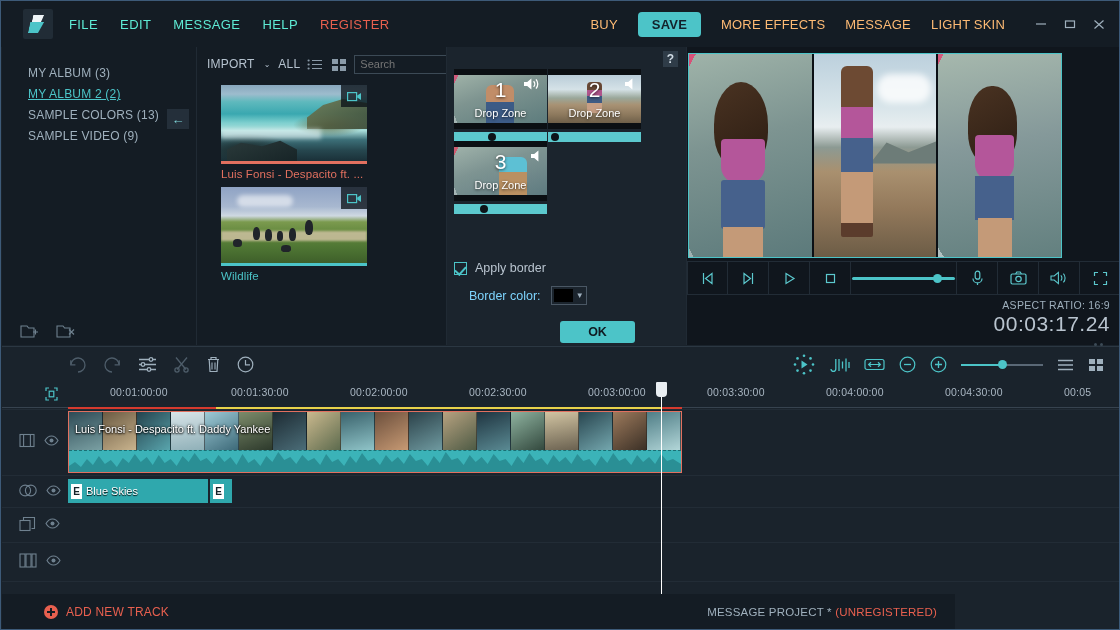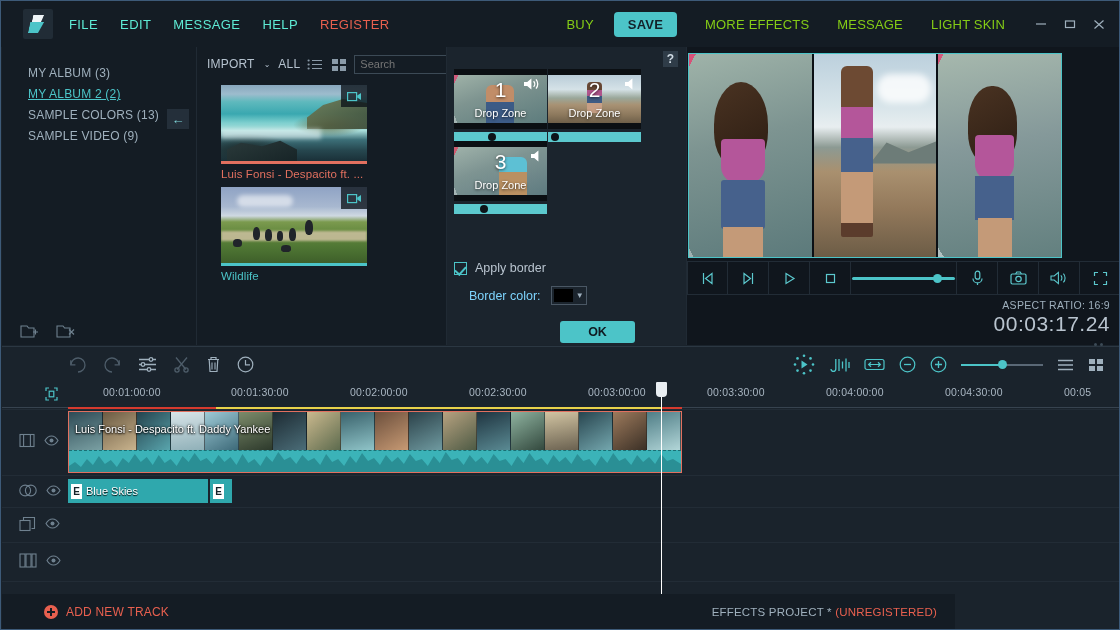--- a/index.html
+++ b/index.html
@@ -41,21 +41,21 @@
   }
   .menu { display:flex; align-items:center; gap:22px; }
   .menu .mi {
     color:#5eead4; font-size:13px; letter-spacing:.4px; cursor:default;
   }
   .menu .mi.register { color:#e8604f; }
   .tb-right {
     margin-left:auto; display:flex; align-items:center; gap:20px;
     padding-right:14px;
   }
-  .tb-right .mi { color:#84cc16; font-size:13px; letter-spacing:.2px;margin-left:8px; }
+  .tb-right .mi { color:#fdba74; font-size:13px; letter-spacing:.2px; }
   .btn-save {
     background:#4cc4c8; color:#13222b; font-size:13px;
     padding:5px 14px; border-radius:4px; font-weight:bold;
     letter-spacing:.2px;
   }
   .wbtns { display:flex; align-items:center; gap:13px; margin-left:8px; }
   .wbtn { width:16px; height:16px; position:relative; color:#9fb0bd; }
   .wbtn svg { display:block; }
 
   
@@ -901,21 +901,21 @@
 
     <div class="ruler">
       <span class="markicon">
         <svg width="13" height="14" viewBox="0 0 13 14">
             <g stroke="currentColor" stroke-width="1.2" fill="none">
               <path d="M1 4V1h3M9 1h3v3M12 10v3H9M4 13H1v-3"></path>
               <rect x="4.2" y="4.2" width="4.6" height="5.6"></rect>
             </g>
           </svg>
       </span>
-      <span class="rtick" style="left:101px">00:01:00:00</span>
+      <span class="rtick" style="left:108px">00:01:00:00</span>
       <span class="rtick" style="left:229px">00:01:30:00</span>
       <span class="rtick" style="left:348px">00:02:00:00</span>
       <span class="rtick" style="left:467px">00:02:30:00</span>
       <span class="rtick" style="left:586px">00:03:00:00</span>
       <span class="rtick" style="left:705px">00:03:30:00</span>
       <span class="rtick" style="left:824px">00:04:00:00</span>
       <span class="rtick" style="left:943px">00:04:30:00</span>
       <span class="rtick" style="left:1062px">00:05</span>
       <span class="renderbar" style="left:66px;width:148px;background:#d63a2e"></span>
       <span class="renderbar" style="left:214px;width:446px;background:#e8d24a"></span>
@@ -1037,19 +1037,19 @@
     <div class="hscroll">
       <div class="hsbar"></div>
     </div>
 
     <div class="tlfoot">
       <div class="addtrack">
         <span class="plusic"></span>
         <span>ADD NEW TRACK</span>
       </div>
       <div class="projname">
-        <span>EFFECTS PROJECT *</span>
+        <span>MESSAGE PROJECT *</span>
         <span class="unreg">(UNREGISTERED)</span>
       </div>
     </div>
 
   </div>
 </div>
 
 </body></html>

